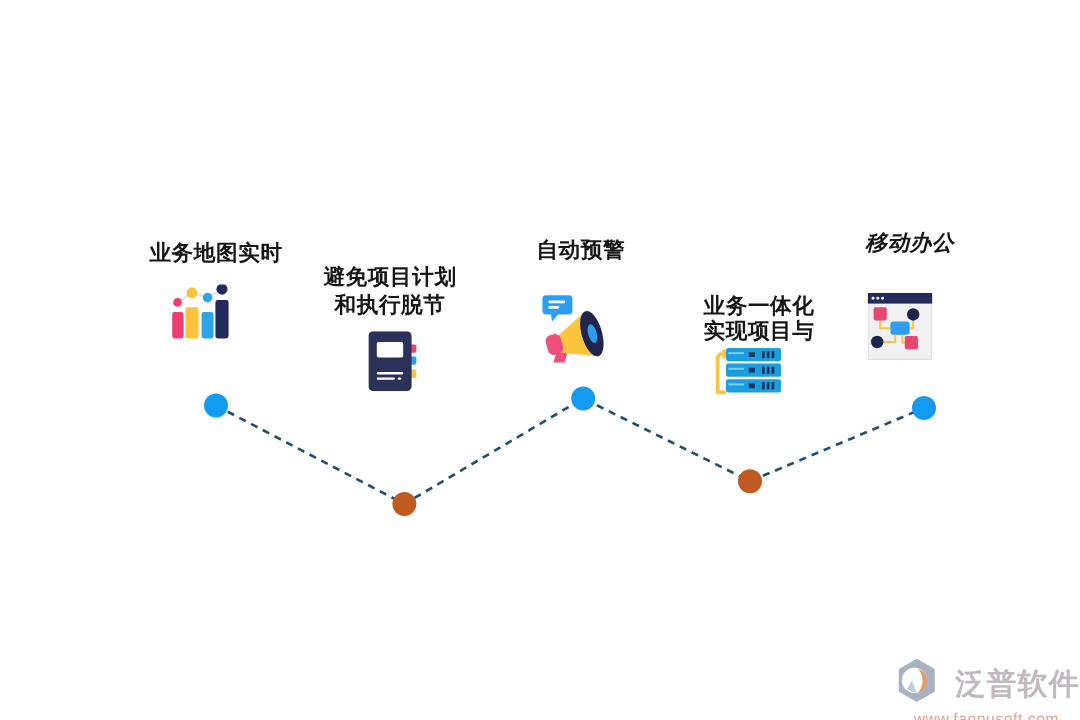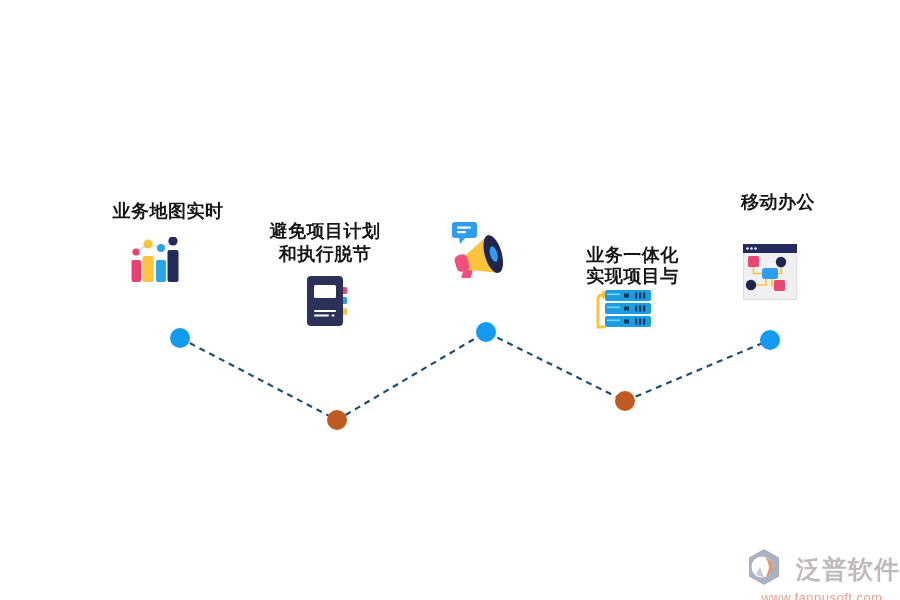--- a/index.html
+++ b/index.html
@@ -8,31 +8,31 @@
     font-family:"Liberation Sans",sans-serif;
   }
   .feature{position:absolute;text-align:center;}
   .feature-title{
     font-weight:bold;color:#161616;font-size:18px;line-height:24px;
     letter-spacing:0.5px;white-space:nowrap;
   }
   .feature-title .tl{display:block;}
   .icon-wrap{display:inline-block;}
   
-  .f1{left:88px;top:199px;width:160px;}
+  .f1{left:100px;top:199px;width:160px;}
   .f1 .icon-wrap{margin-top:14px;transform:translateX(-10px);}
   .f2{left:250px;top:220px;width:150px;}
   .f2 .feature-title{line-height:23px;}
   .f2 .icon-wrap{margin-top:10px;transform:translateX(2px);}
   .f3{left:414px;top:196px;width:140px;}
   .f3 .icon-wrap{margin-top:24px;transform:translateX(-3px);}
   .f4{left:560px;top:245px;width:145px;}
   .f4 .feature-title{line-height:21px;}
   .f4 .icon-wrap{margin-top:2px;transform:translateX(-11px);}
-  .f5{left:702px;top:190px;width:152px;}
+  .f5{left:682px;top:190px;width:152px;font-style:italic;}
   .f5 .icon-wrap{margin-top:30px;transform:translateX(-8px);}
 
   .connector-svg{position:absolute;left:0;top:0;width:900px;height:600px;pointer-events:none;}
 
   .watermark{position:absolute;left:746px;top:548px;width:152px;text-align:center;}
   .wm-row{display:flex;align-items:center;justify-content:space-between;gap:14px;}
   .wm-brand{font-size:25px;font-weight:bold;color:#c2b9c0;letter-spacing:1px;white-space:nowrap;}
   .wm-url{font-size:13px;color:#e9a092;letter-spacing:0.5px;margin-top:0px;white-space:nowrap;}
 </style>
 </head>
@@ -81,20 +81,23 @@
         <rect x="0" y="0" width="36" height="50" rx="4" fill="#2b3158"></rect>
         <rect x="7" y="9" width="22" height="13" rx="1.5" fill="#ffffff"></rect>
         <rect x="7" y="34" width="22" height="2" rx="1" fill="#ffffff"></rect>
         <rect x="7" y="38.5" width="15" height="2" rx="1" fill="#ffffff"></rect>
         <rect x="24.5" y="38.5" width="3" height="2" rx="1" fill="#ffffff"></rect>
       </svg>
     </span>
   </div>
 
   <div class="feature f3">
+    <div class="feature-title">
+      <span class="tl">自动预警</span>
+    </div>
     <span class="icon-wrap">
       <svg width="64" height="58" viewBox="0 0 64 58">
         <g transform="rotate(-16 36 38)">
           <rect x="12" y="42" width="9" height="17" rx="4" fill="#ee4f7d" transform="rotate(33 16 45)"></rect>
           <path d="M14,32 L45,17 L45,56 L14,44 Z" fill="#fcc33c"></path>
           <rect x="6" y="28" width="13" height="17" rx="5" fill="#ee4f7d"></rect>
           <ellipse cx="45" cy="36.5" rx="8.5" ry="19.5" fill="#20254d"></ellipse>
           <ellipse cx="45.5" cy="36.5" rx="3.6" ry="8" fill="#2e9df0"></ellipse>
         </g>
         <rect x="3" y="2" width="25" height="16" rx="3" fill="#2e9df0"></rect>

